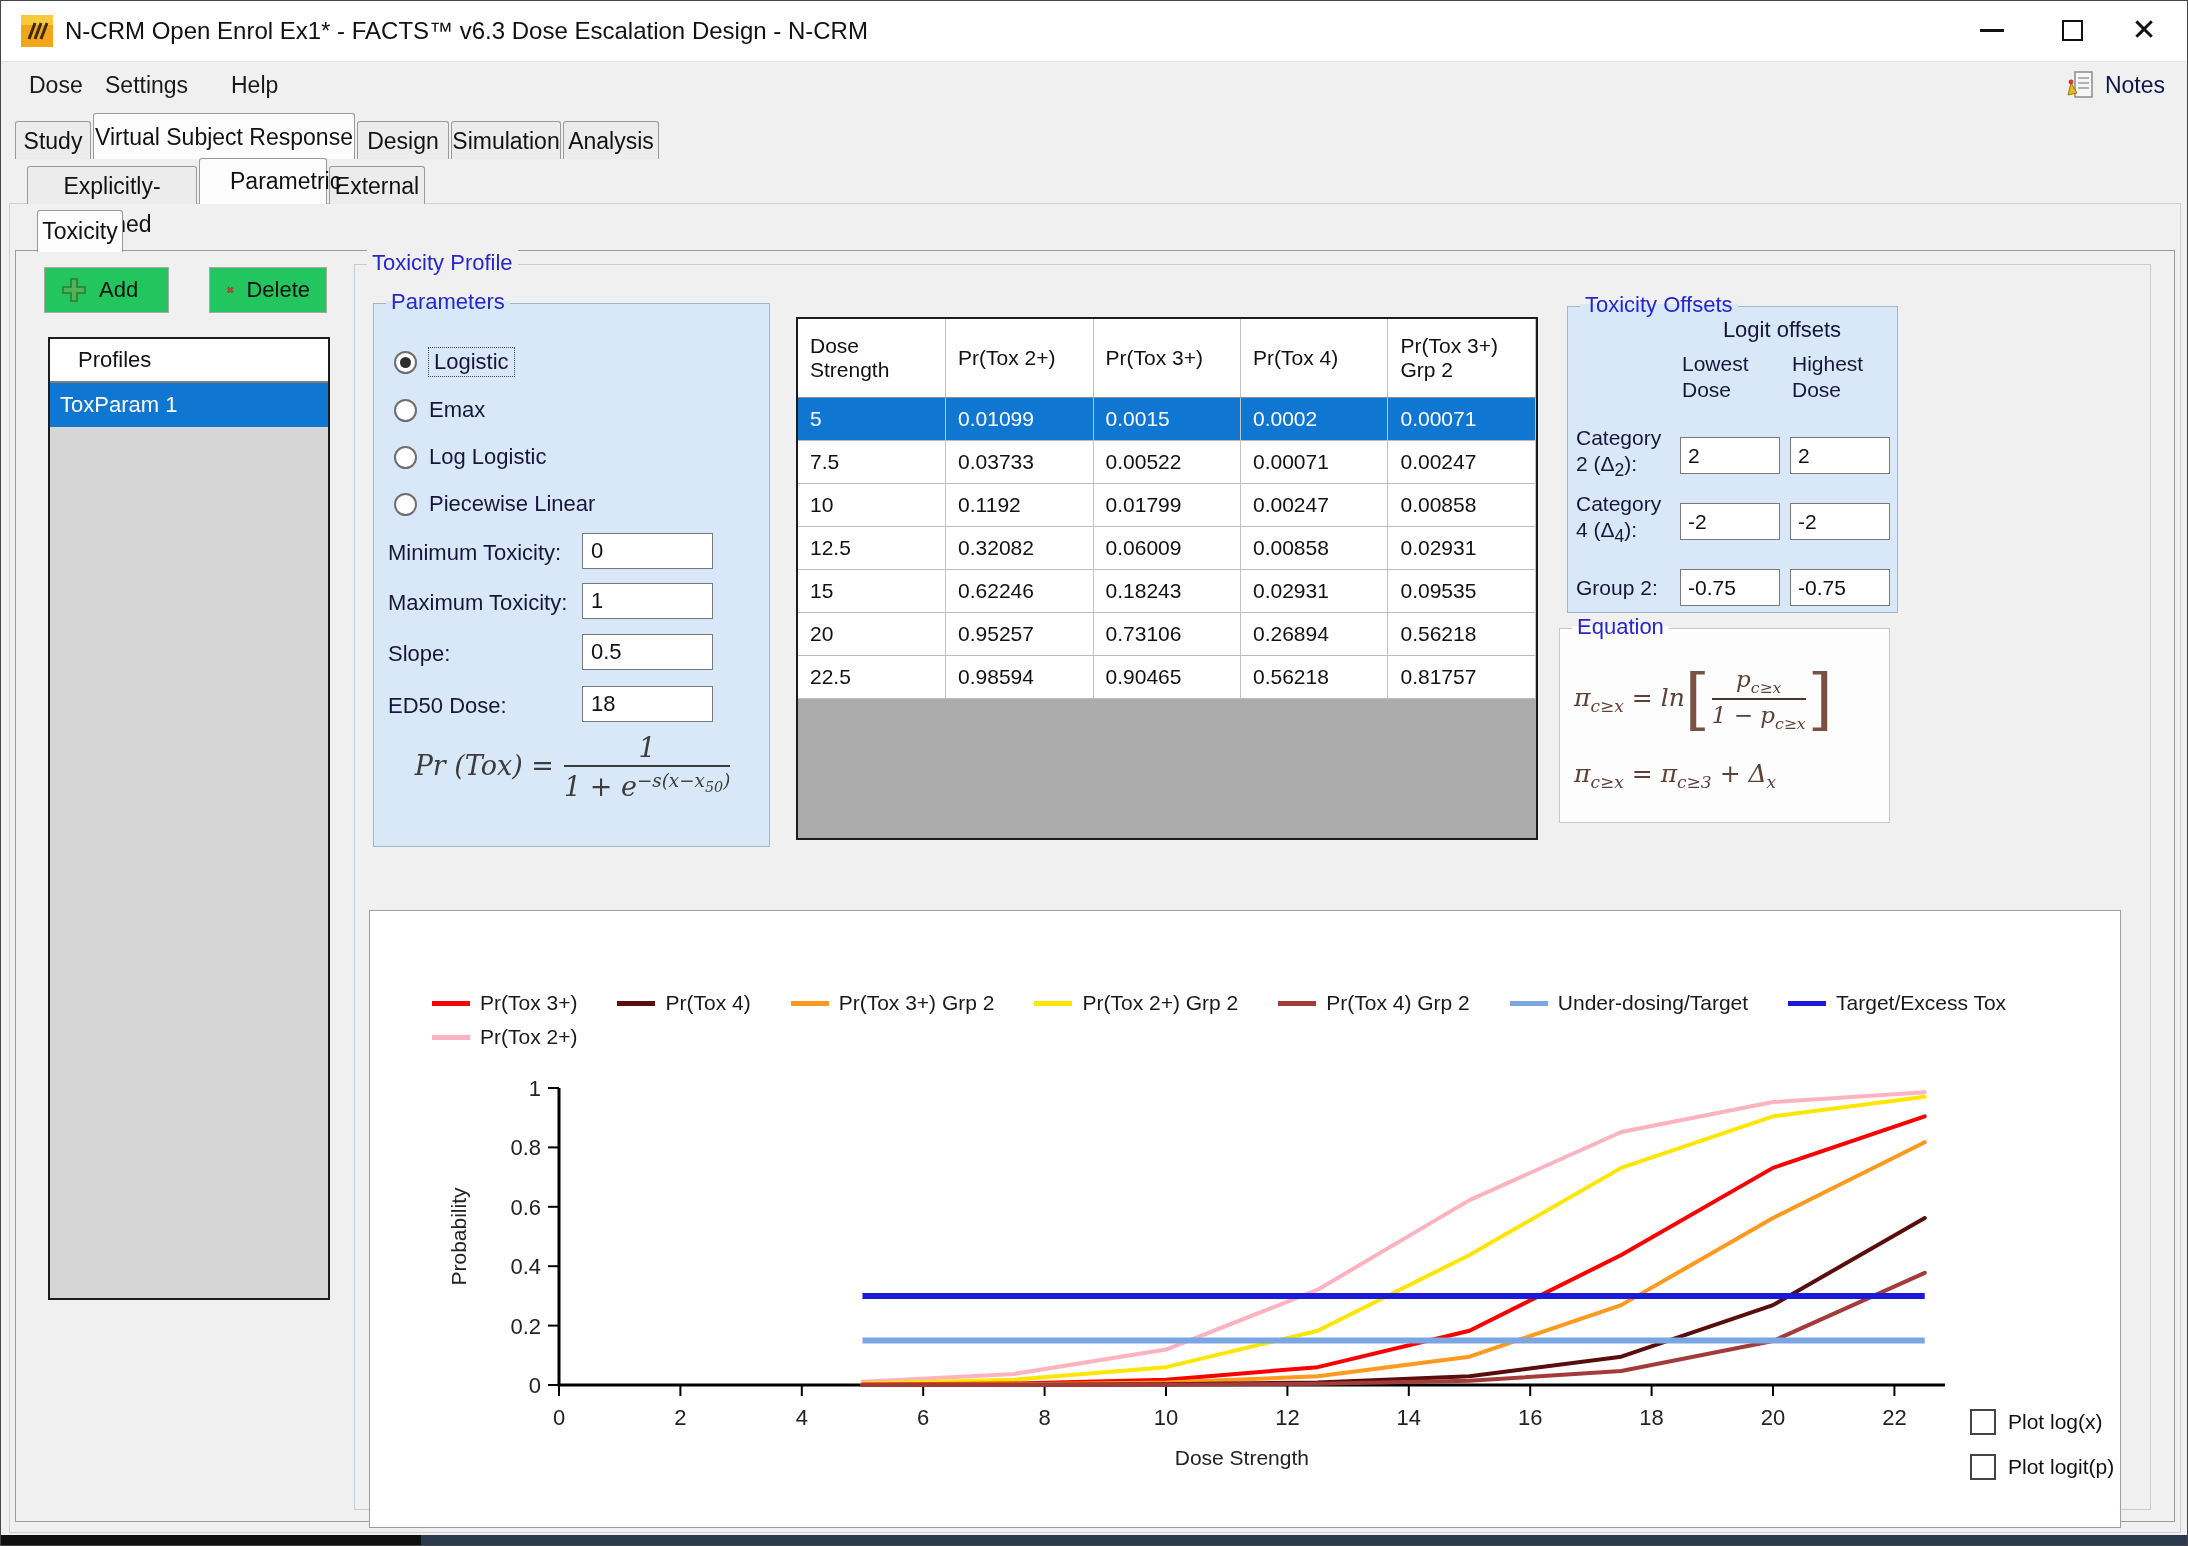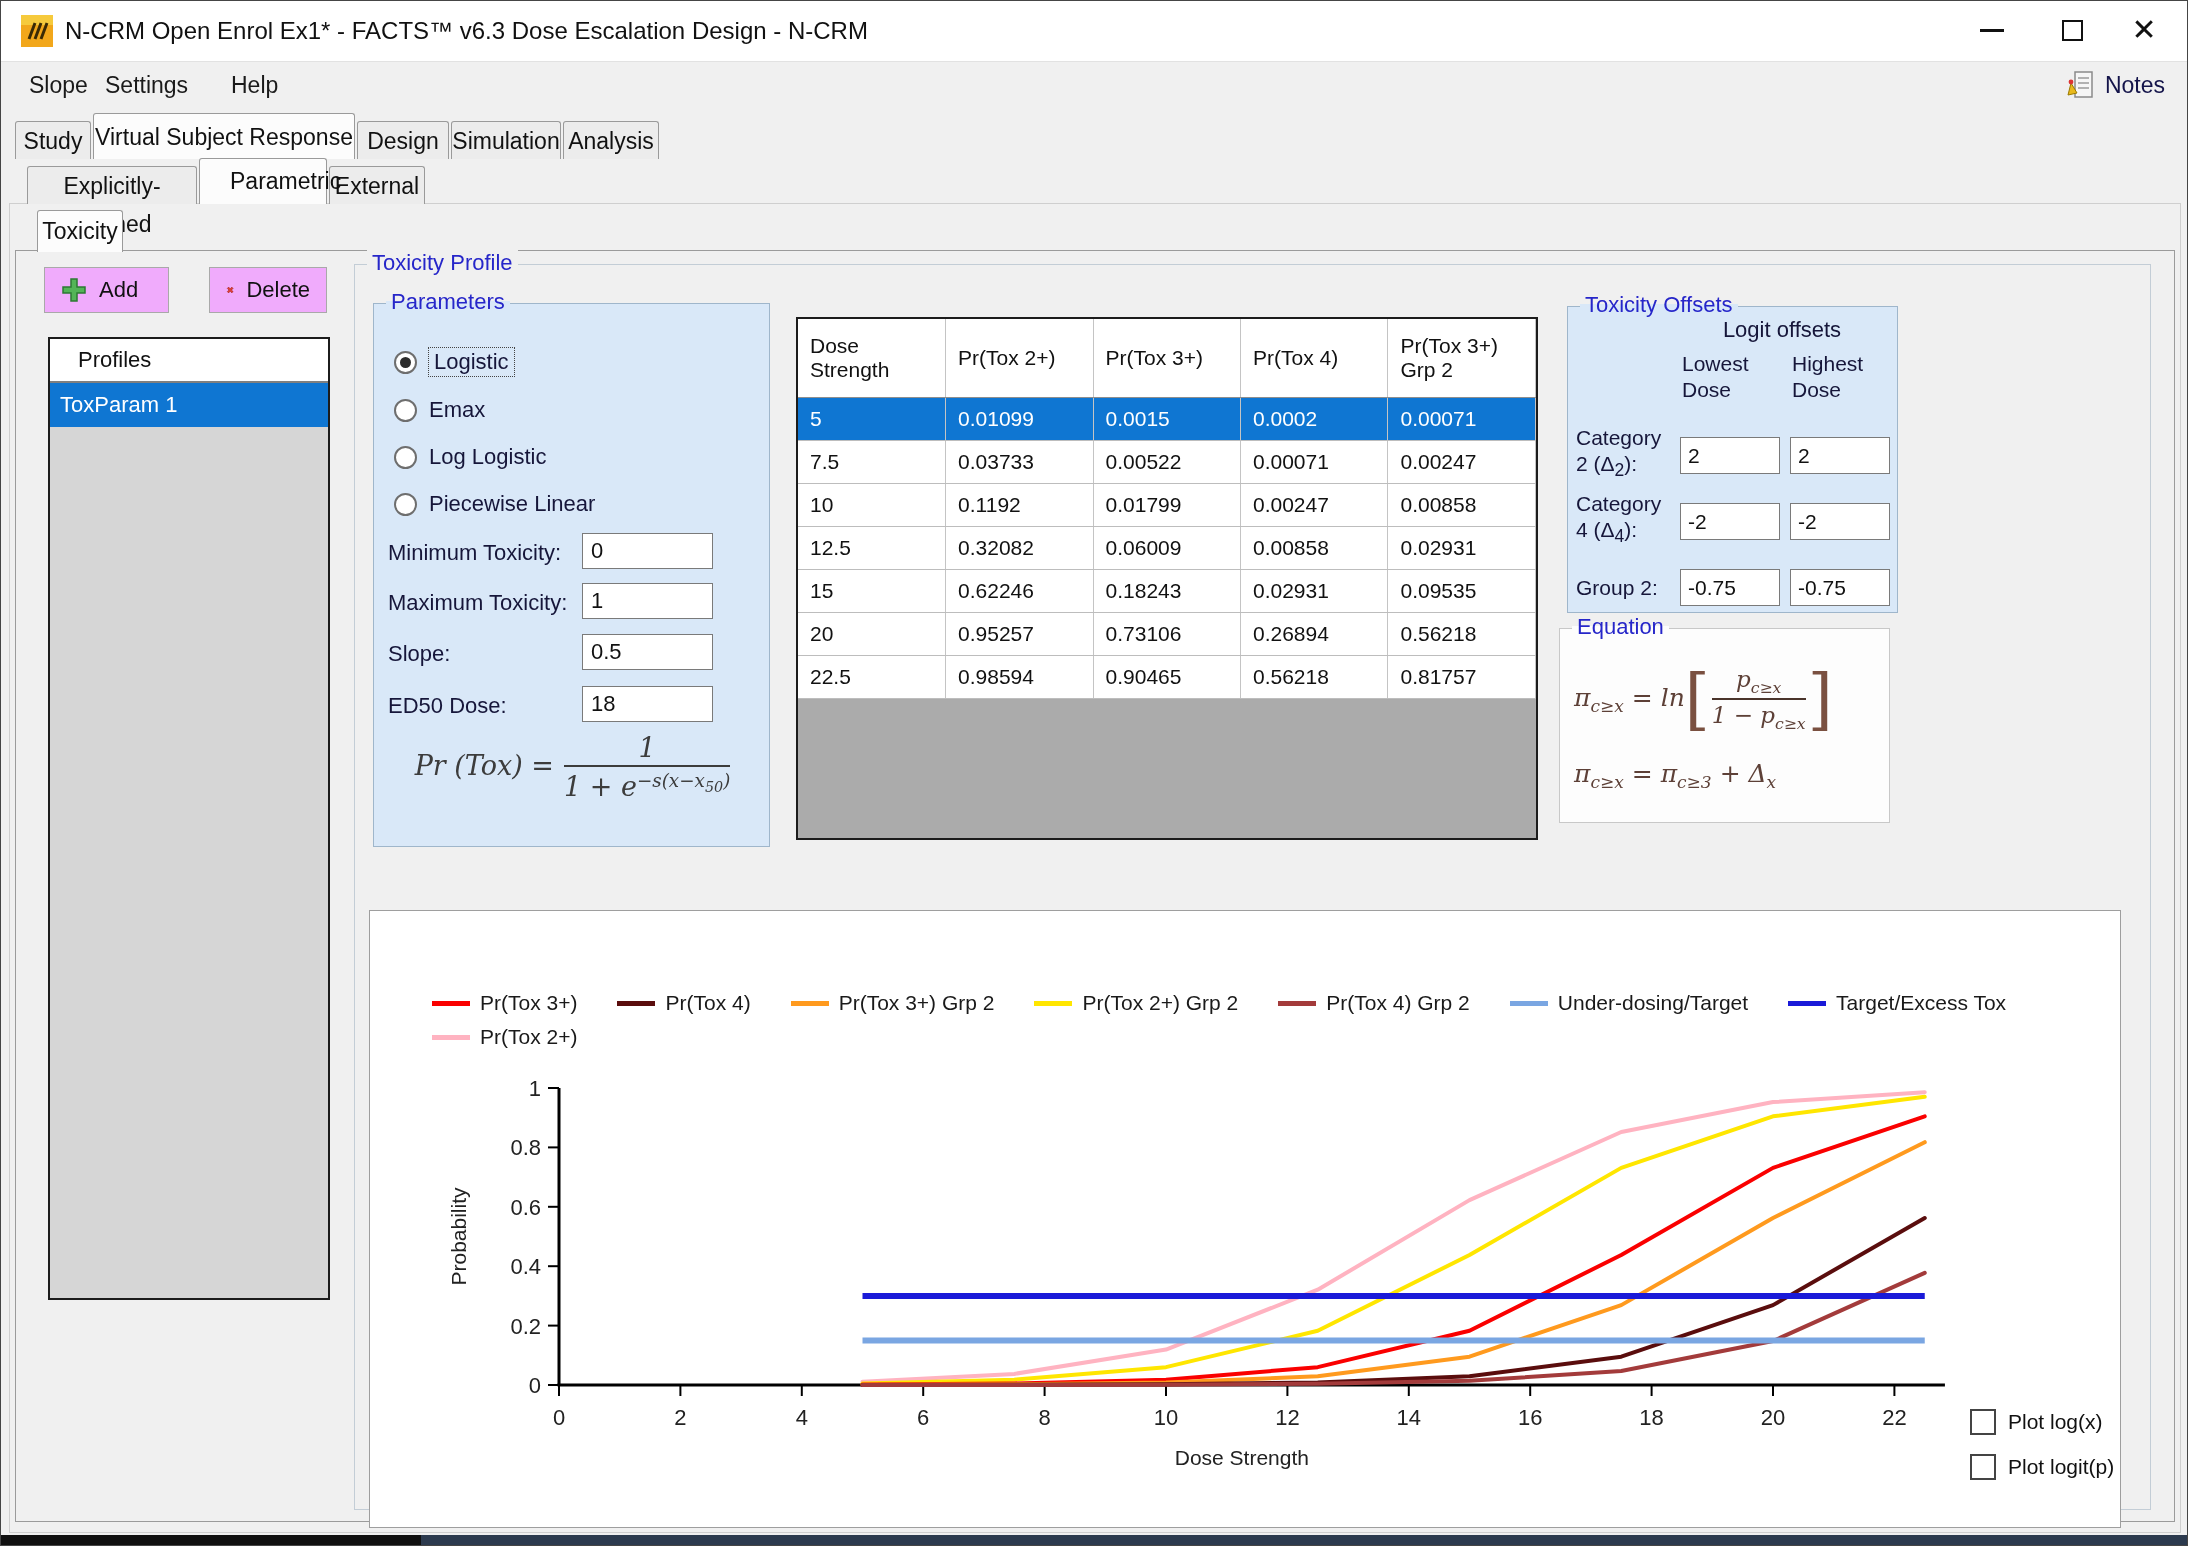--- a/index.html
+++ b/index.html
@@ -38,21 +38,21 @@
   .tabrow2 .tab { top:165px; height:38px; line-height:38px; }
   .tabrow2 .tab.active { top:157px; height:46px; line-height:44px;padding-left:30px; }
   .tabrow3 .tab { top:209px; height:42px; line-height:40px; }
 
   .outer-panel { position:absolute; left:8px; top:202px; width:2172px; height:1330px;
                  border:1px solid #cfcfcf; background:#f0f0f0; }
   .content { position:absolute; left:14px; top:249px; width:2160px; height:1272px;
              border:1px solid #9b9b9b; background:#f0f0f0; z-index:2; }
 
   
-  .btn { position:absolute; height:46px; background:#f0abfc; border:1px solid #a9a9a9;
+  .btn { position:absolute; height:46px; background:#22c55e; border:1px solid #a9a9a9;
          display:flex; align-items:center; gap:12px; padding:0 16px; font-size:22px; color:#111; }
   .profiles { position:absolute; left:32px; top:86px; width:282px; height:963px;
               border:2px solid #1c1c1c; background:#d6d6d6; }
   .profiles-header { height:44px; background:#fff; border-bottom:2px solid #808080;
                      line-height:42px; padding-left:28px; font-size:22px; color:#111; }
   .profile-item { height:44px; background:#0f76d2; color:#fff; line-height:44px;
                   padding-left:10px; font-size:22px; }
 
   
   .groupbox { position:absolute; border:1px solid #b9c4cf; }
@@ -148,21 +148,21 @@
       </div>
     <div class="winbtn max">
         <div class="glyph-max"></div>
       </div>
     <div class="winbtn close">
         <div class="glyph-close">✕</div>
       </div>
   </div>
 
   <div class="menubar">
-    <div class="menu-item" style="left:14px;">Slope</div>
+    <div class="menu-item" style="left:14px;">Dose</div>
     <div class="menu-item" style="left:90px;">Settings</div>
     <div class="menu-item" style="left:216px;">Help</div>
     <div class="notes-btn">
       <svg width="32" height="32" viewBox="0 0 32 32">
         <rect x="10" y="3" width="17" height="25" fill="#f6f6f6" stroke="#8a8a8a" stroke-width="1.5"></rect>
         <line x1="13" y1="9" x2="24" y2="9" stroke="#9a9a9a" stroke-width="1.5"></line>
         <line x1="13" y1="14" x2="24" y2="14" stroke="#9a9a9a" stroke-width="1.5"></line>
         <line x1="13" y1="19" x2="24" y2="19" stroke="#9a9a9a" stroke-width="1.5"></line>
         <polygon points="3,26 6,14 12,24" fill="#e8b91c" stroke="#9a7a00" stroke-width="1"></polygon>
         <circle cx="6" cy="13" r="2.4" fill="#d33"></circle>

